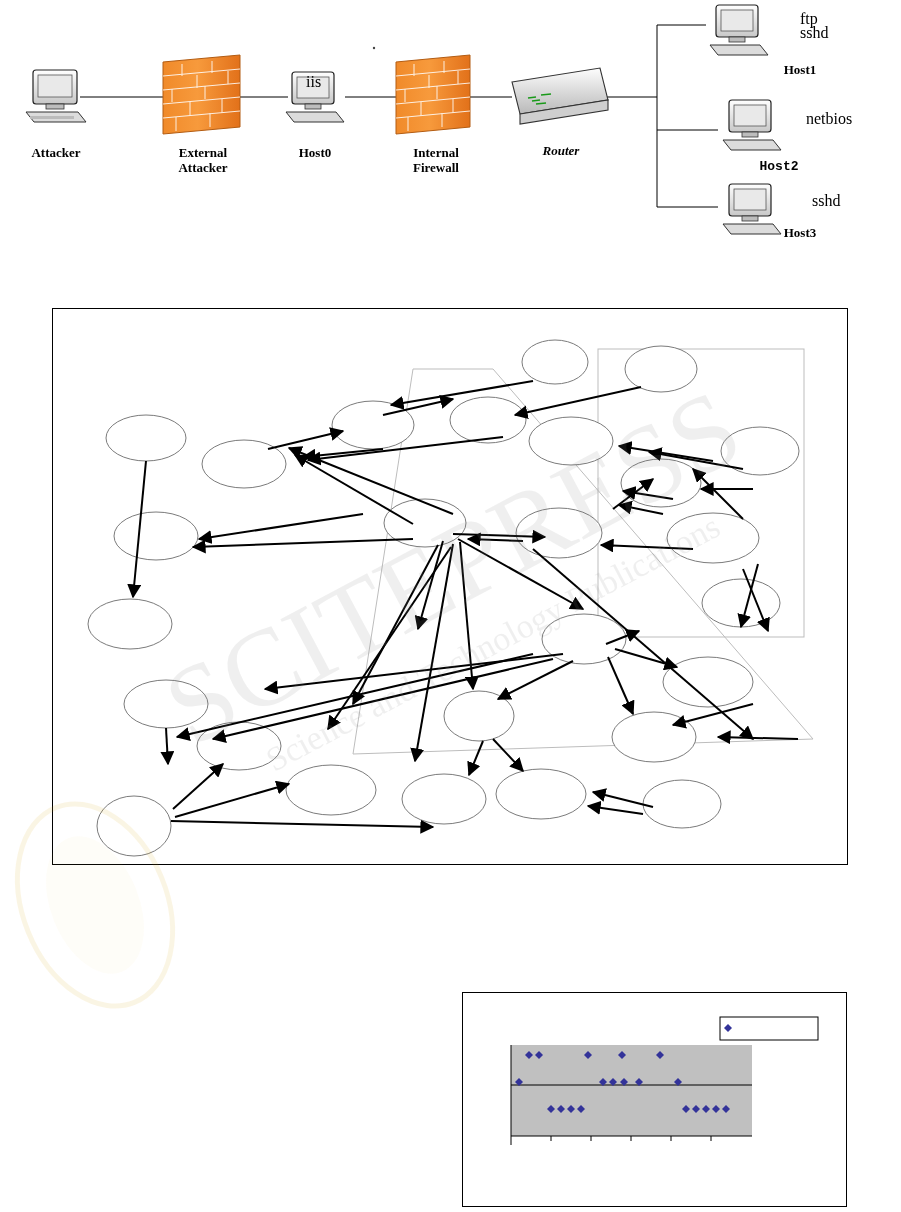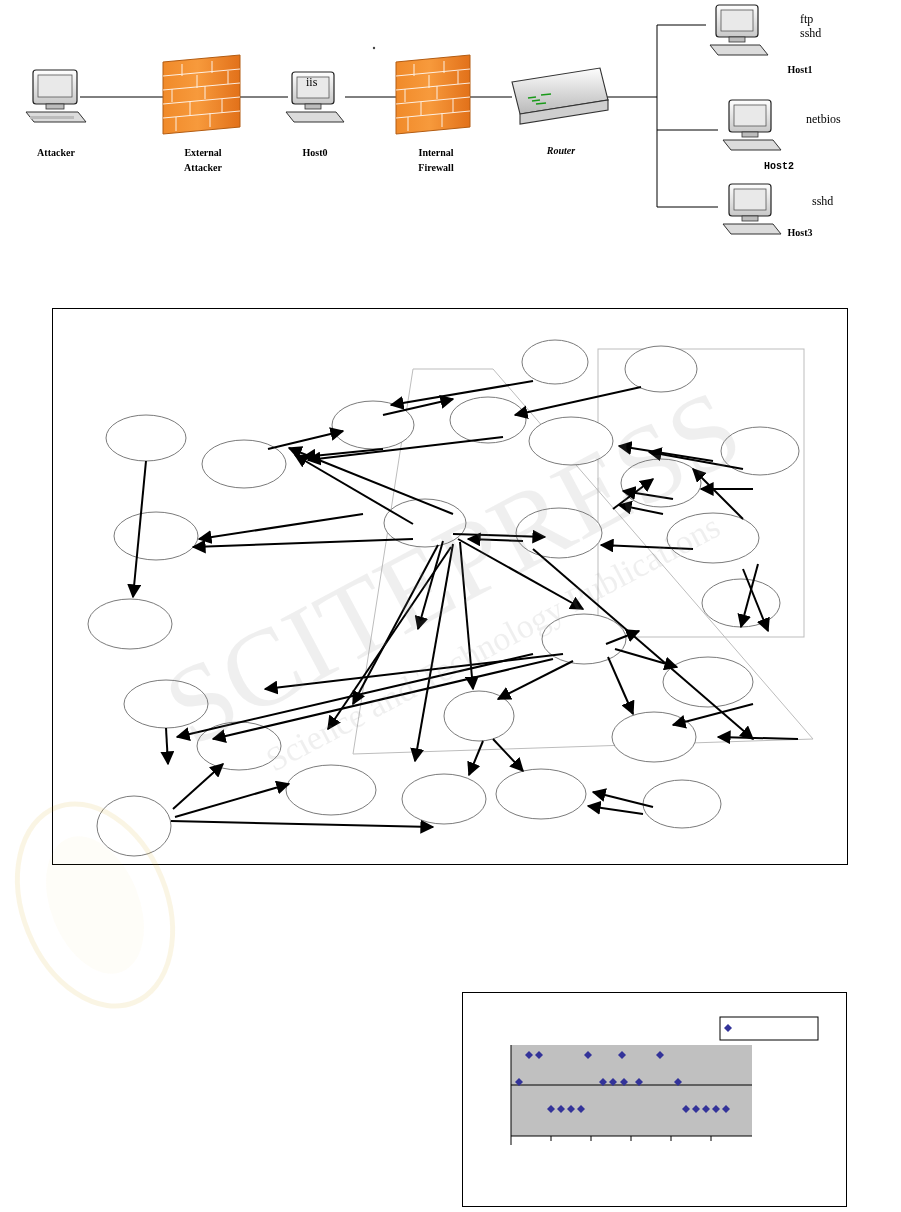--- a/index.html
+++ b/index.html
@@ -35,31 +35,31 @@
     position: absolute;
     left: 0; top: 0;
     width: 901px;
     height: 280px;
     z-index: 2;
   }
   .node-label {
     position: absolute;
     font-family: "Liberation Serif", serif;
     font-weight: bold;
-    font-size: 10px;
+    font-size: 13px;
     color: #000;
     text-align: center;
     white-space: pre-line;
     line-height: 15px;
   }
   .svc-label {
     position: absolute;
     font-family: "Liberation Serif", serif;
     font-weight: normal;
-    font-size: 12px;
+    font-size: 16px;
     color: #000;
     text-align: left;
     white-space: pre-line;
     line-height: 14px;
   }
 
   
   .attackgraph {
     position: absolute;
     left: 52px;

